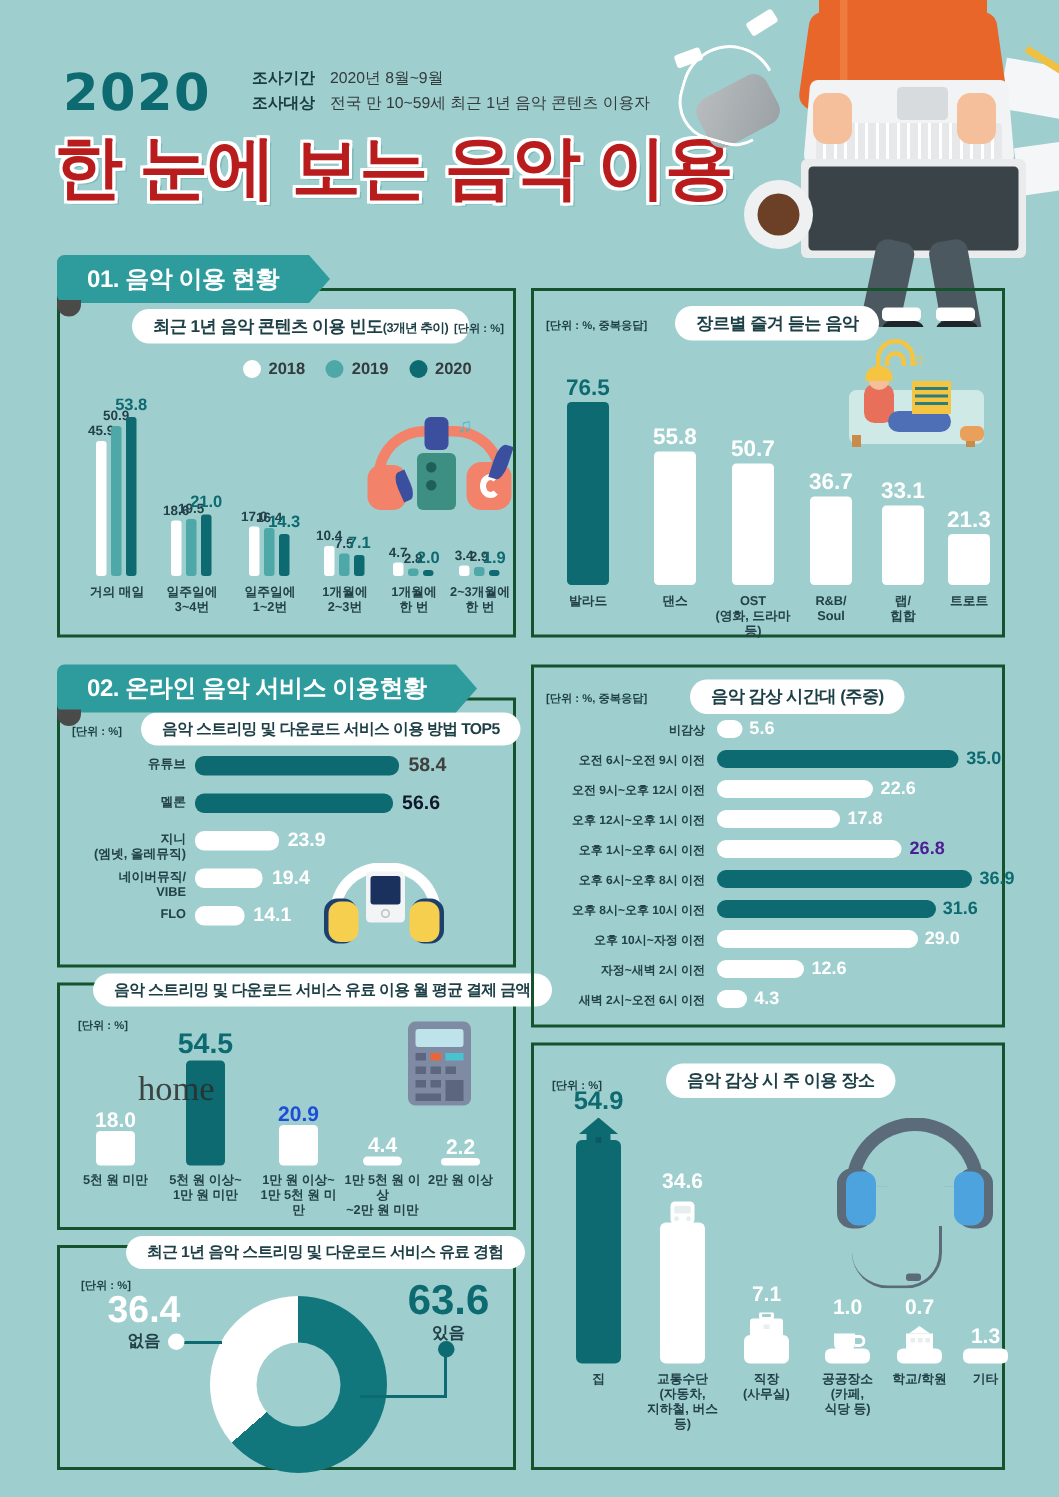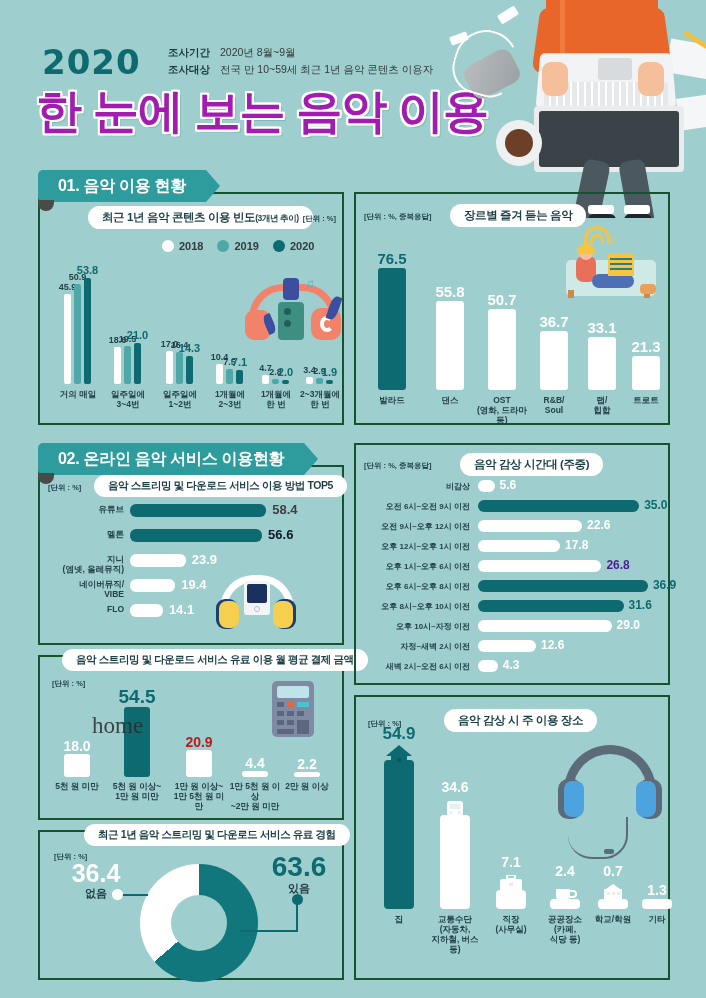--- a/index.html
+++ b/index.html
@@ -11,21 +11,21 @@
   }
   .page{ position:absolute; inset:0; }
 
   
   .hdr{ position:absolute; left:0; top:0; width:706px; height:170px; }
   .year{ position:absolute; left:42px; top:42px; font-size:34px; font-weight:bold;
          color:#0d6a70; letter-spacing:1px; font-family:"DejaVu Sans",sans-serif;}
   .meta{ position:absolute; left:168px; top:44px; font-size:10.5px; line-height:17px; color:#333b3d;}
   .meta .k{ font-weight:bold; color:#1b3b42; display:inline-block; width:52px;}
   .bigtitle{ position:absolute; left:36px; top:82px; font-size:46px; font-weight:bold;
-    color:#a21caf; letter-spacing:-1px; line-height:58px;
+    color:#b91c1c; letter-spacing:-1px; line-height:58px;
     text-shadow: 2px 0 0 #fff,-2px 0 0 #fff,0 2px 0 #fff,0 -2px 0 #fff,
                  2px 2px 0 #fff,-2px -2px 0 #fff,2px -2px 0 #fff,-2px 2px 0 #fff,
                  3px 3px 0 #7fb9b9;}
 
   
   .desk{ position:absolute; right:0; top:0; width:268px; height:218px; overflow:hidden;}
   .torso{ position:absolute; left:108px; top:-6px; width:112px; height:74px; background:#e8662a; border-radius:6px 6px 0 0;}
   .torso:after{content:"";position:absolute;left:14px;top:0;width:5px;height:74px;background:#f07b3f;}
   .arm-l{ position:absolute; left:98px; top:8px; width:26px; height:66px; background:#e8662a; border-radius:10px;transform:rotate(8deg);}
   .arm-r{ position:absolute; left:204px; top:8px; width:26px; height:66px; background:#e8662a; border-radius:10px;transform:rotate(-8deg);}
@@ -333,21 +333,21 @@
       <div style="position:absolute;left:5px;top:48px;width:17px;height:5px;background:#5c677f;"></div>
     </div>
     <div class="vbar-wrap" id="pay-bars" style="left:6px; top:24px; width:294px; height:135px;">
         <div class="vbar" style="left: 18px; width: 26px; height: 23.1429px; bottom: 39px; background: rgb(255, 255, 255); border-radius: 3px;"></div>
         <div class="vval" style="left: 6px; top: 56.8571px; width: 50px; font-size: 14px; color: rgb(255, 255, 255);">18.0</div>
         <div class="vlab" style="left: 3px; top: 100px; width: 56px;">5천 원 미만</div>
         <div class="vbar" style="left: 78px; width: 26px; height: 70.0714px; bottom: 39px; background: rgb(13, 106, 112); border-radius: 3px;"></div>
         <div class="vval" style="left: 66px; top: 4.92857px; width: 50px; font-size: 19px; color: rgb(13, 106, 112);">54.5</div>
         <div class="vlab" style="left: 63px; top: 100px; width: 56px;">5천 원 이상~<br>1만 원 미만</div>
         <div class="vbar" style="left: 140px; width: 26px; height: 26.8714px; bottom: 39px; background: rgb(255, 255, 255); border-radius: 3px;"></div>
-        <div class="vval" style="left: 128px; top: 53.1286px; width: 50px; font-size: 14px; color: #b91c1c;">20.9</div>
+        <div class="vval" style="left: 128px; top: 53.1286px; width: 50px; font-size: 14px; color: #1d4ed8;">20.9</div>
         <div class="vlab" style="left: 125px; top: 100px; width: 56px;">1만 원 이상~<br>1만 5천 원 미만</div>
         <div class="vbar" style="left: 196px; width: 26px; height: 5.65714px; bottom: 39px; background: rgb(255, 255, 255); border-radius: 3px;"></div>
         <div class="vval" style="left: 184px; top: 74.3429px; width: 50px; font-size: 14px; color: rgb(255, 255, 255);">4.4</div>
         <div class="vlab" style="left: 181px; top: 100px; width: 56px;">1만 5천 원 이상<br>~2만 원 미만</div>
         <div class="vbar" style="left: 248px; width: 26px; height: 5px; bottom: 39px; background: rgb(255, 255, 255); border-radius: 3px;"></div>
         <div class="vval" style="left: 236px; top: 75px; width: 50px; font-size: 14px; color: rgb(255, 255, 255);">2.2</div>
         <div class="vlab" style="left: 233px; top: 100px; width: 56px;">2만 원 이상</div>
       </div>
     <div class="watermark" style="left:52px; top:56px;">home</div>
   </div>
@@ -451,21 +451,21 @@
             <rect x="9" y="8" width="4" height="3" fill="#e6eeee"></rect>
           </svg></div>
         <div class="vval" style="left: 124px; top: 120.729px; width: 54px; font-size: 14px; color: rgb(255, 255, 255);">7.1</div>
         <div class="vlab" style="left: 123px; top: 181px; width: 56px;">직장<br>(사무실)</div>
         <div class="vbar" style="left: 190px; width: 30px; height: 10px; bottom: 64px; background: rgb(255, 255, 255); border-radius: 4px;"></div>
         <div style="position: absolute; left: 188px; top: 151px; width: 34px; text-align: center; line-height: 0;"><svg width="24" height="18" viewBox="0 0 24 18">
             <path d="M3 5 h14 v7 a5 5 0 0 1 -5 5 h-4 a5 5 0 0 1 -5 -5 z" fill="#ffffff"></path>
             <path d="M17 7 h3 a3 3 0 0 1 0 6 h-3" fill="none" stroke="#ffffff" stroke-width="2"></path>
             <rect x="1" y="16" width="20" height="2" rx="1" fill="#ffffff"></rect>
           </svg></div>
-        <div class="vval" style="left: 178px; top: 130px; width: 54px; font-size: 14px; color: rgb(255, 255, 255);">2.4</div>
+        <div class="vval" style="left: 178px; top: 130px; width: 54px; font-size: 14px; color: rgb(255, 255, 255);">1.0</div>
         <div class="vlab" style="left: 177px; top: 181px; width: 56px;">공공장소<br>(카페,<br>식당 등)</div>
         <div class="vbar" style="left: 238px; width: 30px; height: 10px; bottom: 64px; background: rgb(255, 255, 255); border-radius: 4px;"></div>
         <div style="position: absolute; left: 236px; top: 151px; width: 34px; text-align: center; line-height: 0;"><svg width="26" height="16" viewBox="0 0 26 16">
             <polygon points="13,0 20,5 6,5" fill="#ffffff"></polygon>
             <rect x="4" y="5" width="18" height="11" fill="#ffffff"></rect>
             <rect x="7" y="8" width="3" height="3" fill="#e6eeee"></rect>
             <rect x="12" y="8" width="3" height="3" fill="#e6eeee"></rect>
             <rect x="17" y="8" width="3" height="3" fill="#e6eeee"></rect>
           </svg></div>
         <div class="vval" style="left: 226px; top: 130px; width: 54px; font-size: 14px; color: rgb(255, 255, 255);">0.7</div>

